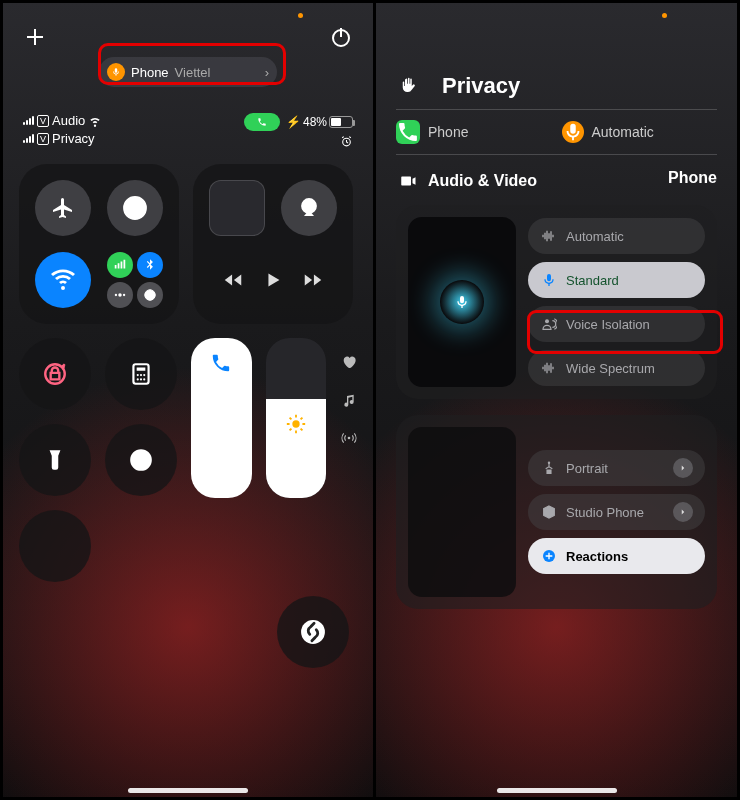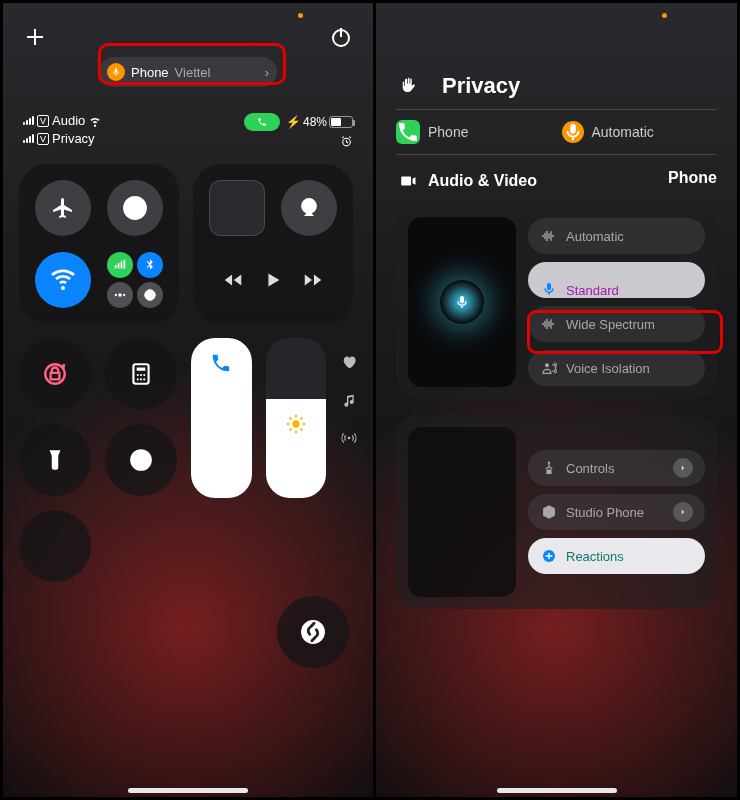--- a/index.html
+++ b/index.html
@@ -122,23 +122,23 @@
       display:flex;align-items:center;justify-content:center;
       box-shadow:0 0 26px 6px rgba(63,205,238,0.45);
     }
     .thumb .glow svg{width:16px;height:16px;fill:#fff;}
     .thumb.dark{background:rgba(12,12,14,0.8);}
     .opts { flex:1; display:flex; flex-direction:column; gap:8px; justify-content:center;}
     .opt {
       height:36px; border-radius:18px; display:flex; align-items:center; gap:8px; padding:0 12px;
       background:rgba(70,70,74,0.45); color:#a8a8ac; font-size:13px;
     }
-    .opt.sel { background:#c9c9cf; color:#a21caf;align-items:flex-end;}
+    .opt.sel { background:#c9c9cf; color:#14532d;}
     .opt.sel .oi{color:#0a84ff; fill:#0a84ff;}
-    .opt.react{background:#e9e9ed;color:#0f766e;}
+    .opt.react{background:#e9e9ed;color:#000000;font-weight:bold;}
     .opt.react .oi svg{fill:#0a84ff;}
     .opt .oi{width:18px;height:18px;display:flex;align-items:center;justify-content:center;}
     .opt .oi svg{width:16px;height:16px;fill:currentColor;}
     .opt .chev-c{margin-left:auto;width:20px;height:20px;border-radius:50%;background:rgba(120,120,126,0.55);display:flex;align-items:center;justify-content:center;}
     .opt .chev-c svg{width:10px;height:10px;fill:#ddd;}
     .red-box2 {
       position:absolute; top:307px; right:14px; width:196px; height:44px;
       border:3px solid #e30000; border-radius:9px; pointer-events:none;
     }
   </style>
@@ -452,49 +452,49 @@
           <span class="oi">
               <svg viewBox="0 0 24 24" fill="#0a84ff">
                 <path d="M12 14a3 3 0 003-3V6a3 3 0 10-6 0v5a3 3 0 003 3zm5-3a5 5 0 01-10 0H5a7 7 0 006 6.9V21h2v-3.1A7 7 0 0019 11z"></path>
               </svg>
             </span>
           <span>Standard</span>
         </div>
         <div class="opt">
           <span class="oi">
               <svg viewBox="0 0 24 24">
-                <path d="M3 10v4m3-7v10m3-13v16m3-12v8m3-11v14m3-9v4" stroke="currentColor" stroke-width="2" fill="none"></path>
-              </svg>
-            </span>
-          <span>Wide Spectrum</span>
-        </div>
-        <div class="opt">
-          <span class="oi">
-              <svg viewBox="0 0 24 24">
                 <circle cx="9" cy="8" r="3"></circle>
                 <path d="M3 20a6 6 0 0112 0zM17 7a5 5 0 010 10m3-13a9 9 0 010 16" fill="none" stroke="currentColor" stroke-width="1.8"></path>
               </svg>
             </span>
           <span>Voice Isolation</span>
+        </div>
+        <div class="opt">
+          <span class="oi">
+              <svg viewBox="0 0 24 24">
+                <path d="M3 10v4m3-7v10m3-13v16m3-12v8m3-11v14m3-9v4" stroke="currentColor" stroke-width="2" fill="none"></path>
+              </svg>
+            </span>
+          <span>Wide Spectrum</span>
         </div>
       </div>
     </div>
 
     <div class="card">
       <div class="thumb dark"></div>
       <div class="opts">
         <div class="opt">
           <span class="oi">
               <svg viewBox="0 0 24 24" fill="none" stroke="currentColor" stroke-width="1.7">
                 <path d="M12 4v6m0 0l5 3m-5-3l-5 3"></path>
                 <circle cx="12" cy="4" r="1" fill="currentColor"></circle>
                 <path d="M9 15h6v5H9z"></path>
               </svg>
             </span>
-          <span>Controls</span>
+          <span>Portrait</span>
           <span class="chev-c">
               <svg viewBox="0 0 24 24">
                 <path d="M9 6l6 6-6 6"></path>
               </svg>
             </span>
         </div>
         <div class="opt">
           <span class="oi">
               <svg viewBox="0 0 24 24" fill="none" stroke="currentColor" stroke-width="1.7">
                 <path d="M12 3l8 4v10l-8 4-8-4V7z"></path>

